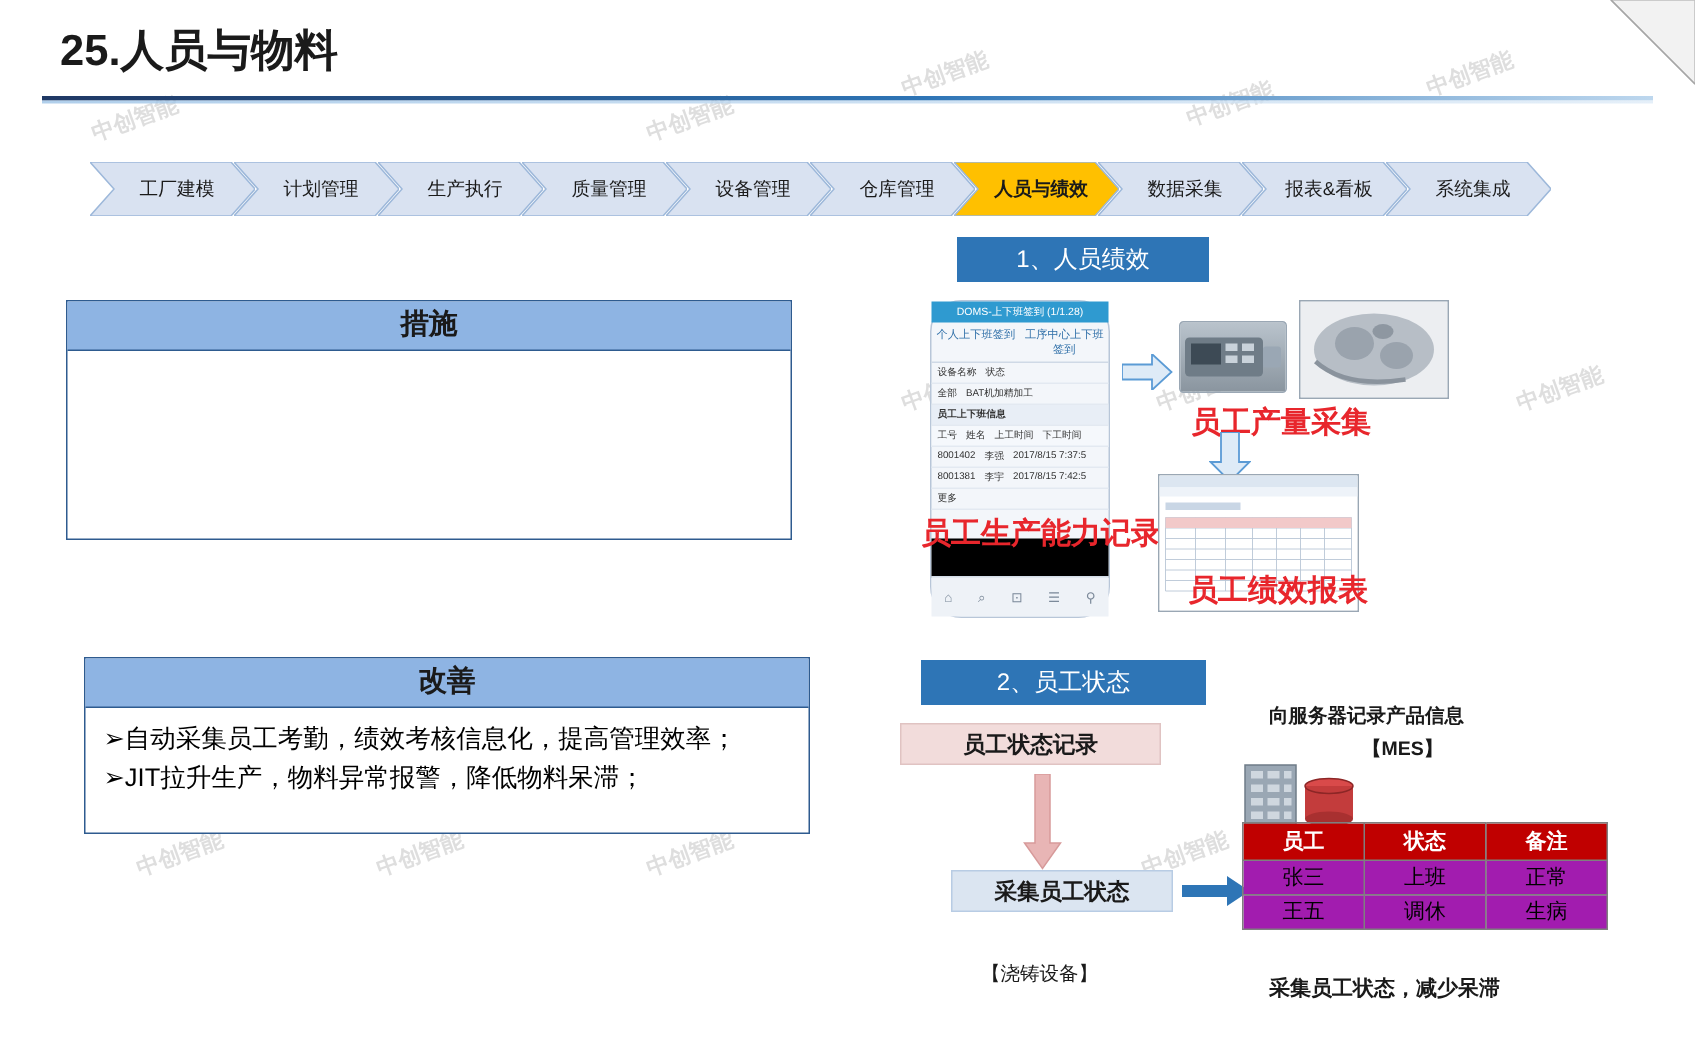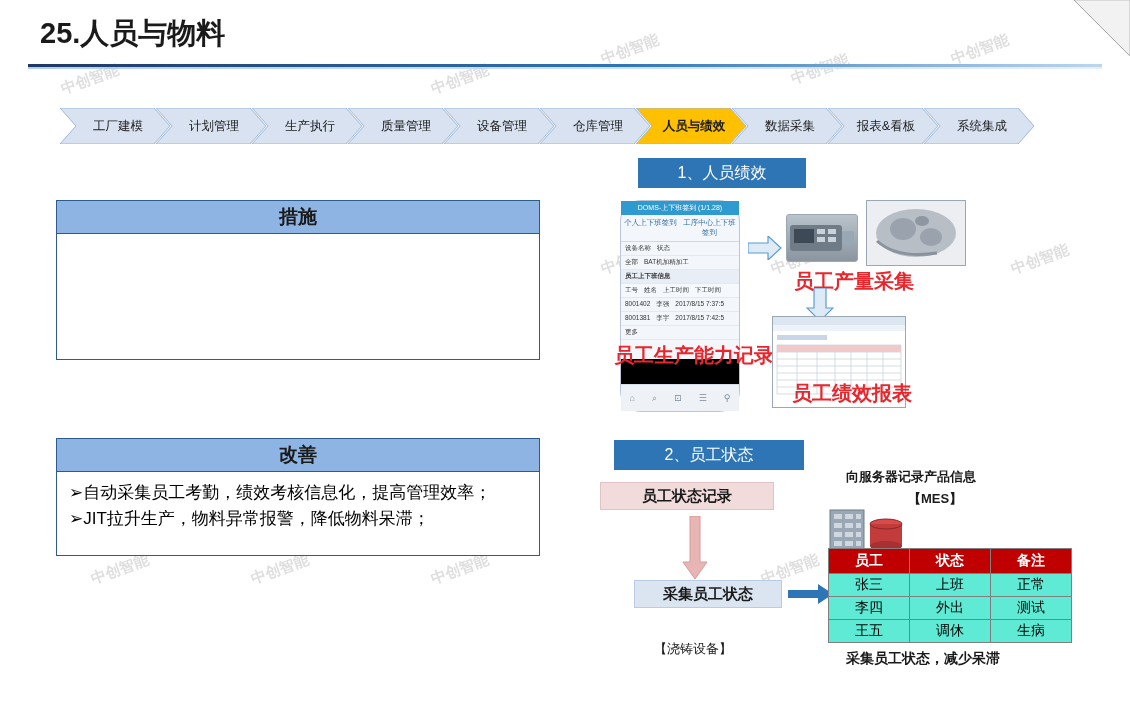--- a/index.html
+++ b/index.html
@@ -87,21 +87,21 @@
   .blue-box{
     position:absolute;background:#dbe5f1;border:1px solid #b8cce4;box-sizing:border-box;
     display:flex;align-items:center;justify-content:center;font-weight:bold;font-size:15px;color:#1a1a1a;
   }
   table.status{position:absolute;border-collapse:collapse;}
   table.status th{
     background:#c00000;color:#fff;font-size:14px;font-weight:bold;
     border:1px solid #7f7f7f;padding:3px 0;width:80px;text-align:center;
   }
   table.status td{
-    border:1px solid #7f7f7f;font-size:14px;padding:2px 0;text-align:center;background:#5eead4;
+    border:1px solid #7f7f7f;font-size:14px;padding:2px 0;text-align:center;background:#a21caf;
   }
   .caption{position:absolute;font-size:13px;color:#1a1a1a;}
   .caption.b{font-weight:bold;}
   
   .wm{
     position:absolute;color:#d9d9d9;font-size:15px;font-weight:bold;
     transform:rotate(-20deg);opacity:.85;pointer-events:none;user-select:none;
     white-space:nowrap;
   }
 </style>
@@ -194,21 +194,21 @@
       <span class="lbl">报表&amp;看板</span>
     </div>
     <div class="chev" style="left: 864px; width: 110px;">
       <svg class="bg" viewBox="0 0 110 36" preserveAspectRatio="none" width="110" height="36">
         <polygon points="0,0 94,0 110,18 94,36 0,36 16,18" fill="#d9e2f1" stroke="#9db8da" stroke-width="1"></polygon>
       </svg>
       <span class="lbl">系统集成</span>
     </div>
   </div>
 
-<div class="panel" style="left:56px;top:200px;width:484px;height:160px;">
+<div class="panel" style="left:44px;top:200px;width:484px;height:160px;">
   <div class="panel-head">措施</div>
 </div>
 
 <div class="panel" style="left:56px;top:438px;width:484px;height:118px;">
   <div class="panel-head">改善</div>
   <div class="panel-body">
     <div class="bullet">➢自动采集员工考勤，绩效考核信息化，提高管理效率；</div>
     <div class="bullet">➢JIT拉升生产，物料异常报警，降低物料呆滞；</div>
   </div>
 </div>
@@ -380,25 +380,20 @@
     <th>员工</th>
     <th>状态</th>
     <th>备注</th>
   </tr>
   <tr>
     <td>张三</td>
     <td>上班</td>
     <td>正常</td>
   </tr>
   <tr>
-    <td>李四</td>
-    <td>外出</td>
-    <td>测试</td>
-  </tr>
-  <tr>
     <td>王五</td>
     <td>调休</td>
     <td>生病</td>
   </tr>
 </tbody>
   </table>
 
 <div class="caption b" style="left:846px;top:650px;font-size:14px;">采集员工状态，减少呆滞</div>
 
 </body></html>

